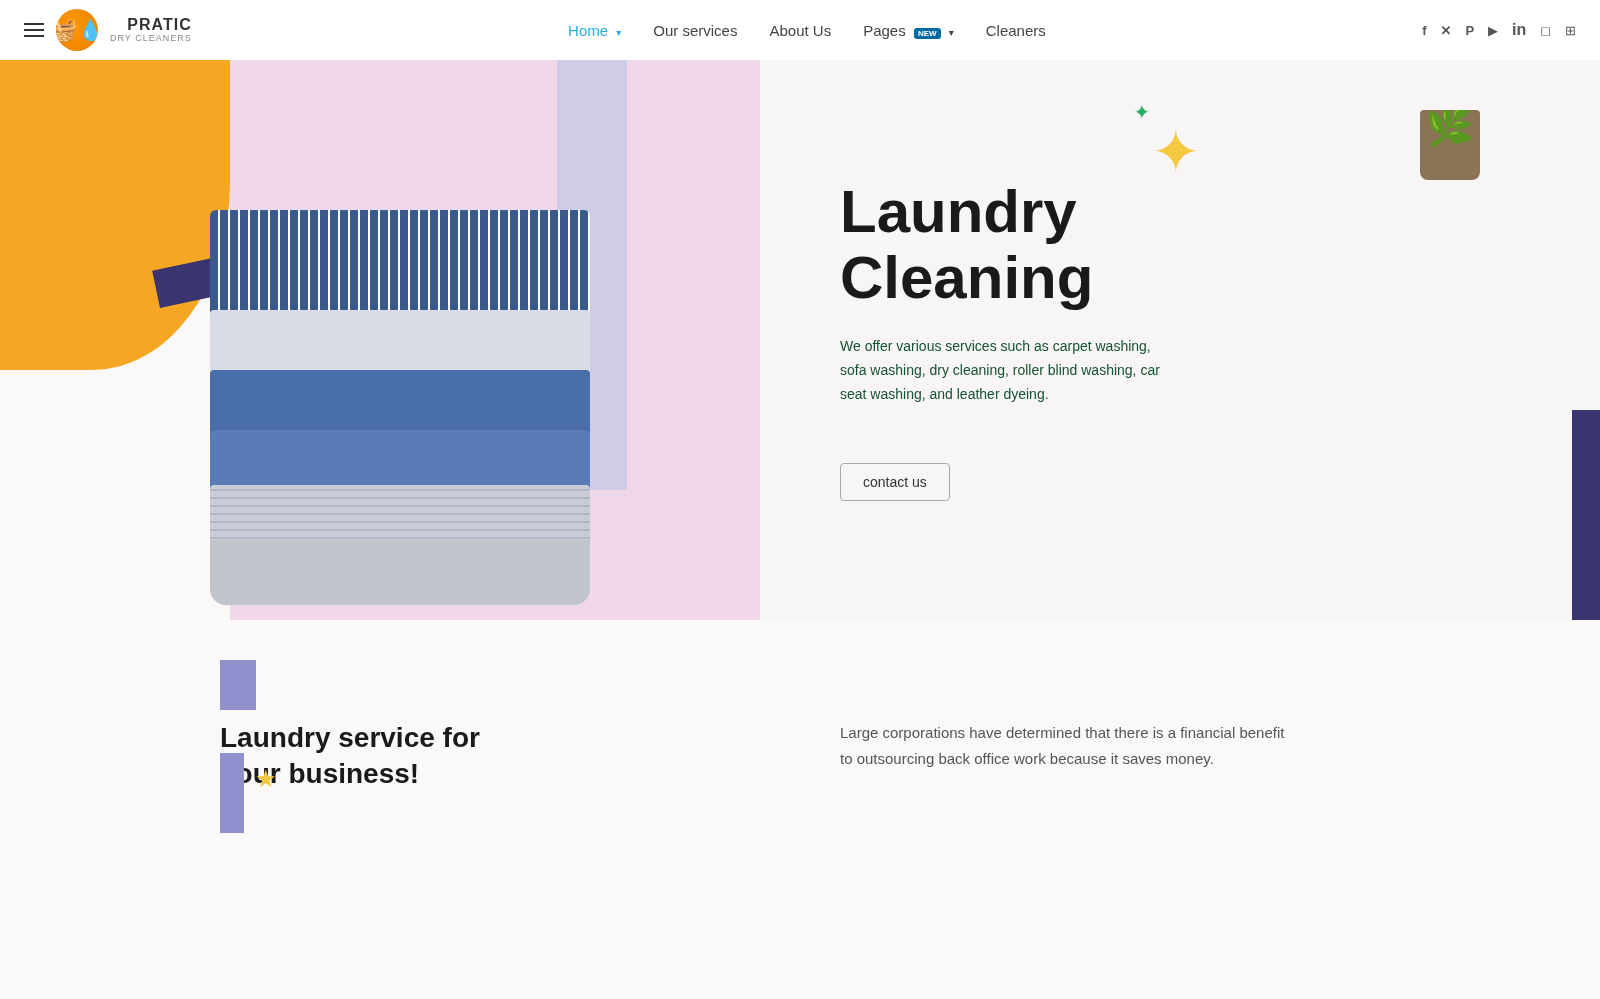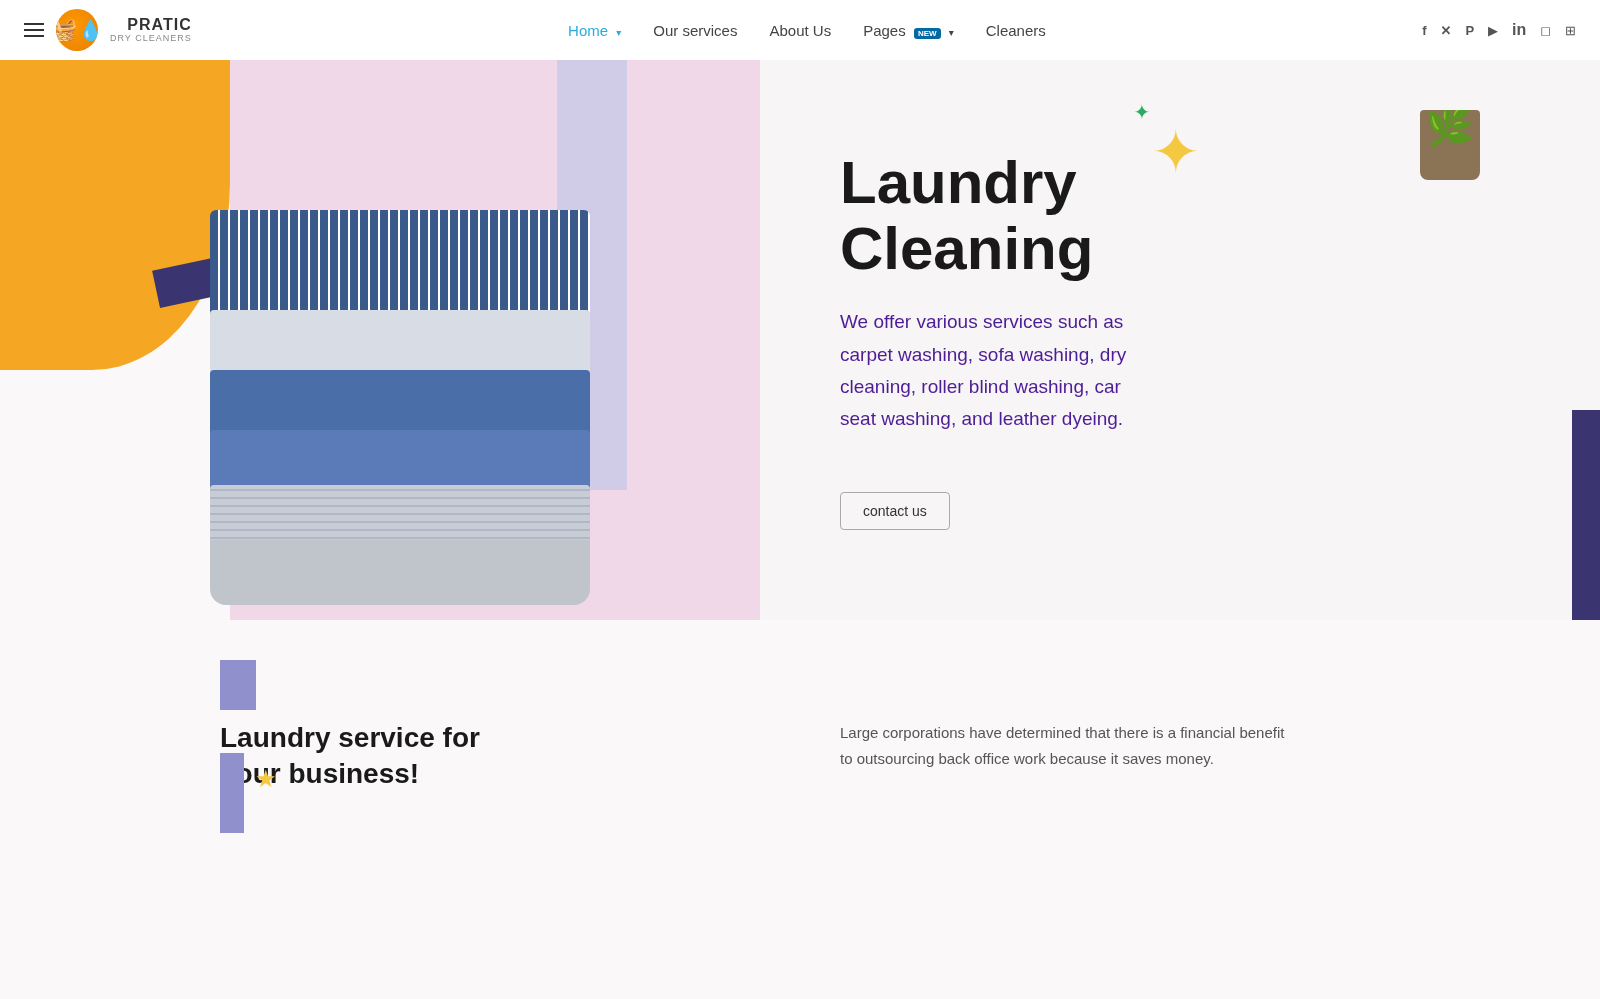--- a/index.html
+++ b/index.html
@@ -180,22 +180,22 @@
 
     .hero-title {
       font-size: 60px;
       font-weight: 800;
       color: #1a1a1a;
       line-height: 1.1;
       margin-bottom: 24px;
     }
 
     .hero-desc {
-      font-size: 19px;
-      color: #4c1d95;
+      font-size: 14px;
+      color: #14532d;
       line-height: 1.7;
       max-width: 320px;
       margin-bottom: 32px;
     }
 
     .contact-btn {
       display: inline-block;
       padding: 10px 22px;
       border: 1px solid #aaa;
       border-radius: 4px;

